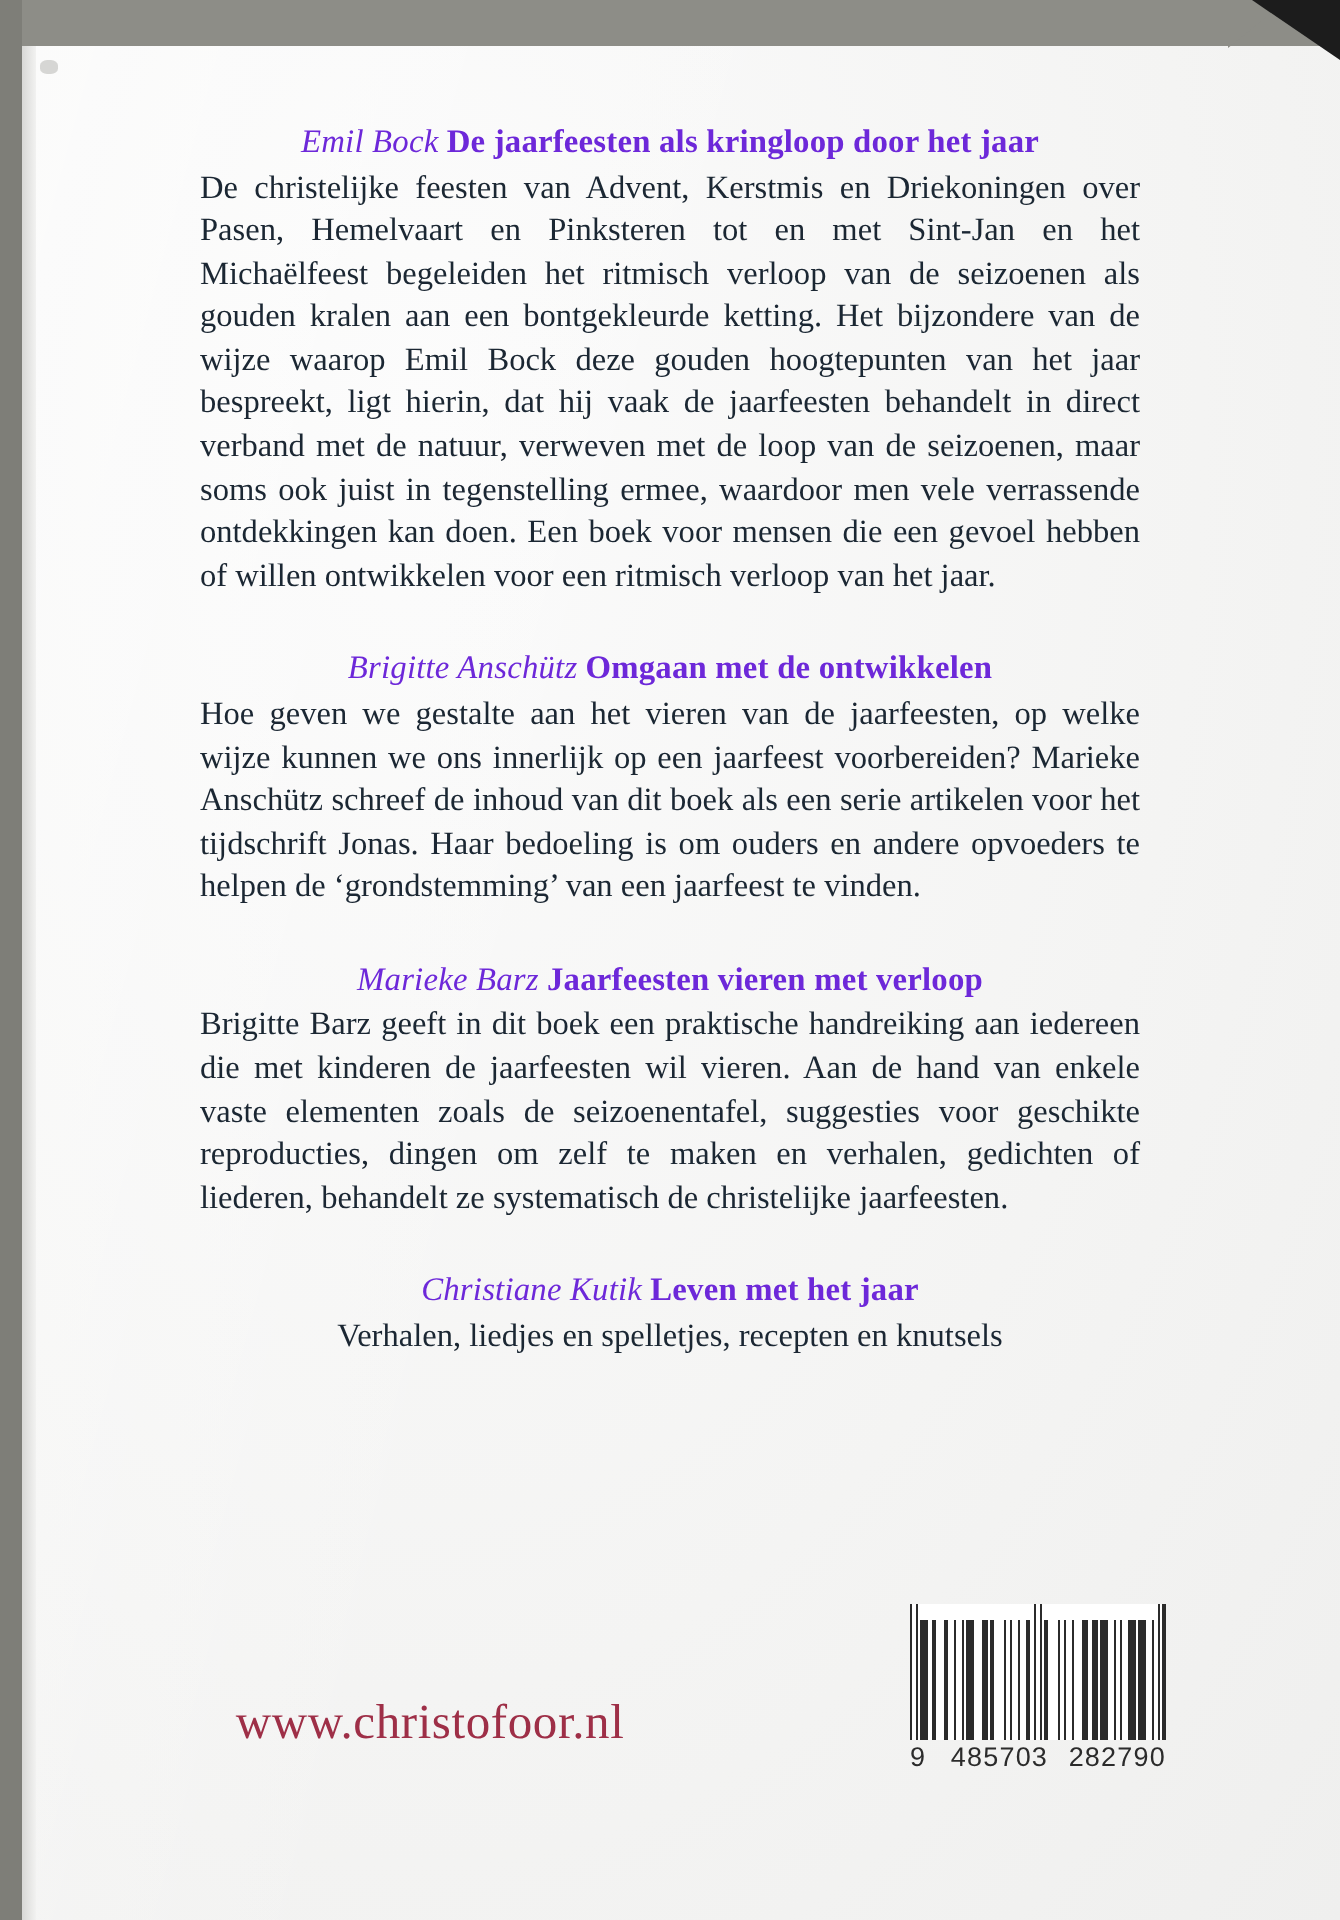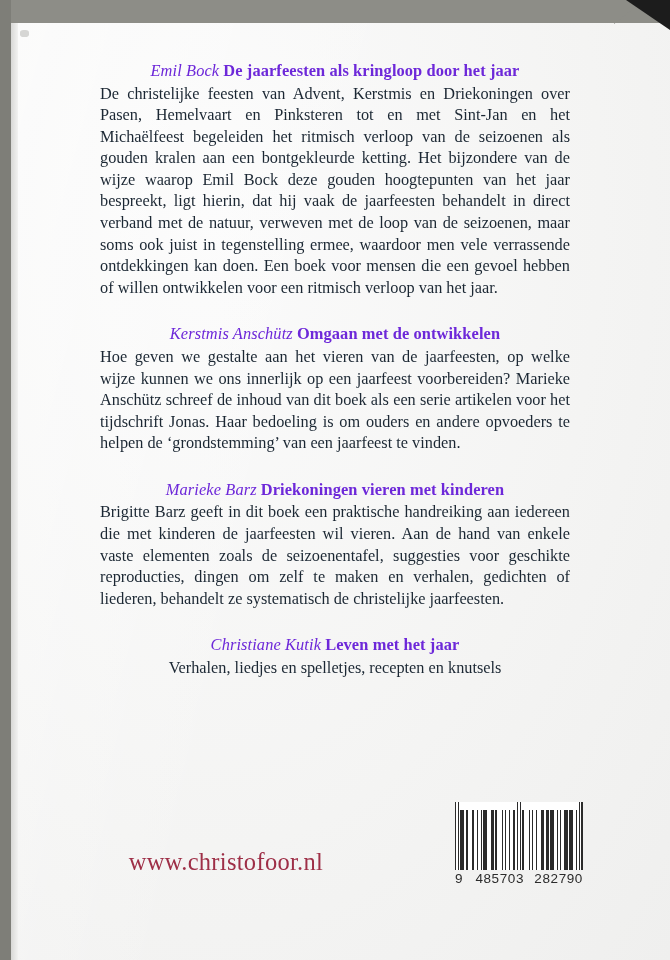--- a/index.html
+++ b/index.html
@@ -127,21 +127,21 @@
     margin: 0;
   }
   .italic-run { font-style: italic; }
 
   
   .block-kutik .body-text { text-align: justify; }
 
   
   .site-url {
     position: absolute;
-    left: 11px;
+    left: 0;
     top: 848px;
     width: 430px;
     text-align: center;
     font-size: 24.5px;
     letter-spacing: .3px;
     color: #9e2f47;
     z-index: 6;
   }
 
   
@@ -197,28 +197,28 @@
 
     <div class="block">
       <p class="heading">
         <span class="author">Emil Bock</span><span> </span><span class="title">De jaarfeesten als kringloop door het jaar</span>
       </p>
       <p class="body-text">De christelijke feesten van Advent, Kerstmis en Driekoningen over Pasen, Hemelvaart en Pinksteren tot en met Sint-Jan en het Michaëlfeest begeleiden het ritmisch verloop van de seizoenen als gouden kralen aan een bontgekleurde ketting. Het bijzondere van de wijze waarop Emil Bock deze gouden hoogtepunten van het jaar bespreekt, ligt hierin, dat hij vaak de jaarfeesten behandelt in direct verband met de natuur, verweven met de loop van de seizoenen, maar soms ook juist in tegenstelling ermee, waardoor men vele verrassende ontdekkingen kan doen. Een boek voor mensen die een gevoel hebben of willen ontwikkelen voor een ritmisch verloop van het jaar.</p>
     </div>
 
     <div class="block">
       <p class="heading">
-        <span class="author">Kerstmis Anschütz</span><span> </span><span class="title">Omgaan met de ontwikkelen</span>
+        <span class="author">Brigitte Anschütz</span><span> </span><span class="title">Omgaan met de ontwikkelen</span>
       </p>
       <p class="body-text">Hoe geven we gestalte aan het vieren van de jaarfeesten, op welke wijze kunnen we ons innerlijk op een jaarfeest voorbereiden? Marieke Anschütz schreef de inhoud van dit boek als een serie artikelen voor het tijdschrift Jonas. Haar bedoeling is om ouders en andere opvoeders te helpen de ‘grondstemming’ van een jaarfeest te vinden.</p>
     </div>
 
     <div class="block">
       <p class="heading">
-        <span class="author">Marieke Barz</span><span> </span><span class="title">Driekoningen vieren met kinderen</span>
+        <span class="author">Marieke Barz</span><span> </span><span class="title">Jaarfeesten vieren met verloop</span>
       </p>
       <p class="body-text">Brigitte Barz geeft in dit boek een praktische handreiking aan iedereen die met kinderen de jaarfeesten wil vieren. Aan de hand van enkele vaste elementen zoals de seizoenentafel, suggesties voor geschikte reproducties, dingen om zelf te maken en verhalen, gedichten of liederen, behandelt ze systematisch de christelijke jaarfeesten.</p>
     </div>
 
     <div class="block block-kutik">
       <p class="heading">
         <span class="author">Christiane Kutik</span><span> </span><span class="title">Leven met het jaar</span>
       </p>
       <p class="subtitle-line">Verhalen, liedjes en spelletjes, recepten en knutsels</p>
     </div>

